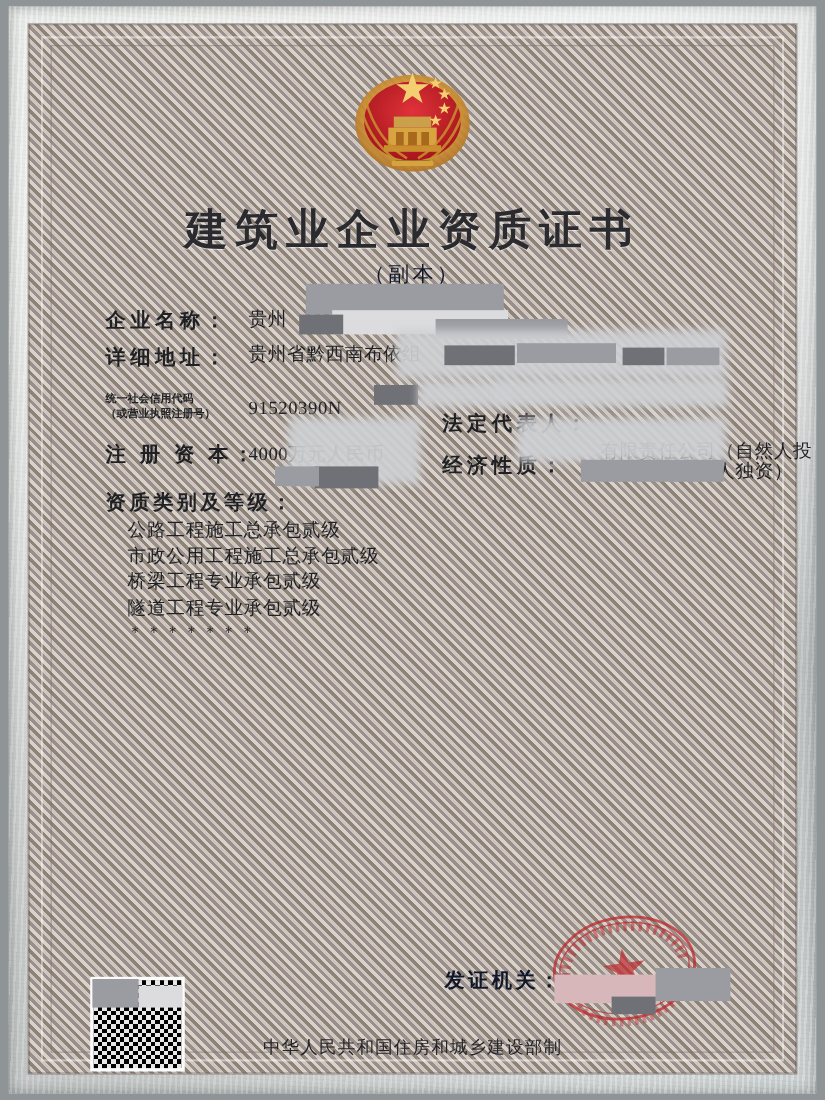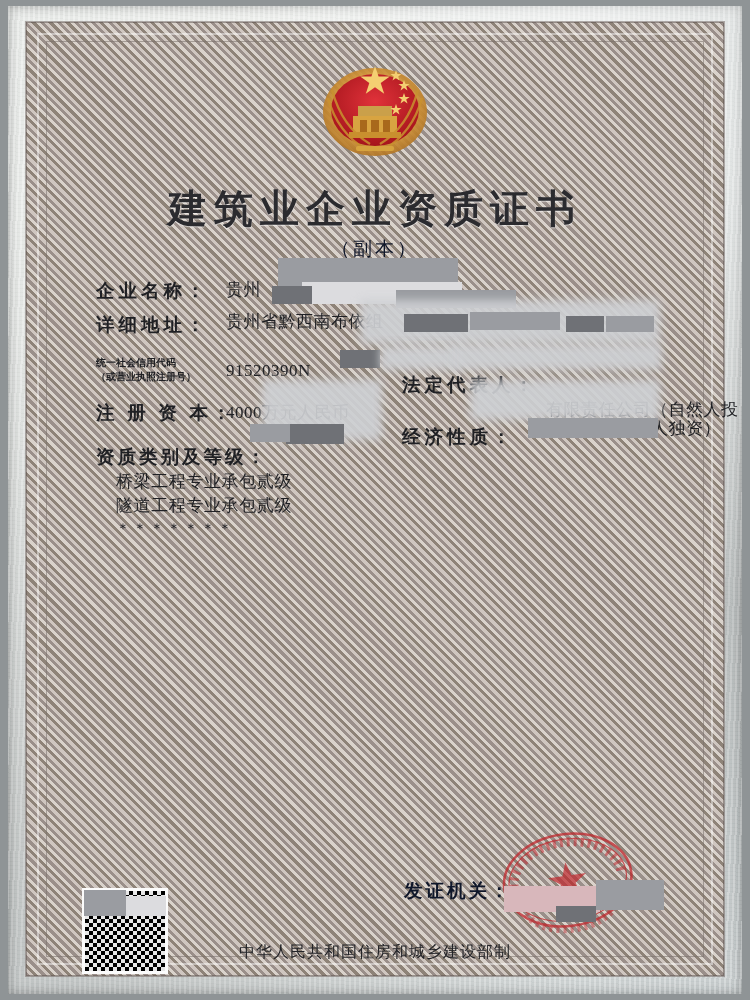--- a/index.html
+++ b/index.html
@@ -369,28 +369,30 @@
       <span class="lbl small c1-lbl" style="top:-2px;">统一社会信用代码</span>
       <span class="lbl small c1-lbl" style="top:12px;">（或营业执照注册号）</span>
       <span class="val c1-val" style="top:3px;">91520390N</span>
       <span class="lbl c2-lbl" style="top:2px;margin-top:12px;">法定代表人：</span>
       <span class="val c2-val" style="top:3px;"></span>
     </div>
 
     <div class="row" style="height:48px;">
       <span class="lbl c1-lbl" style="top:4px;">注 册 资 本：</span>
       <span class="val c1-val" style="top:5px;">4000万元人民币</span>
-      <span class="lbl c2-lbl" style="top:14px;margin-top:14px;">经济性质：</span>
+      <span class="lbl c2-lbl" style="top:14px;">经济性质：</span>
       <span class="val c2-val wrap" style="top:4px; width:200px;">有限责任公司（自然人投资或控股的法人独资）</span>
     </div>
 
   </div>
 
   <div class="qual-title">资质类别及等级：</div>
   <div class="qual-list">
+    <div>公路工程施工总承包贰级</div>
+    <div>市政公用工程施工总承包贰级</div>
     <div>桥梁工程专业承包贰级</div>
     <div>隧道工程专业承包贰级</div>
     <div class="qual-stars">＊＊＊＊＊＊＊</div>
   </div>
 
   <div class="issuer">发证机关：</div>
 
   <div class="seal">
     <svg viewBox="0 0 152 120" width="152" height="120">
       <g transform="rotate(-8 76 60)" fill="none" stroke="#c0262c" stroke-width="2.6" opacity="0.9">

